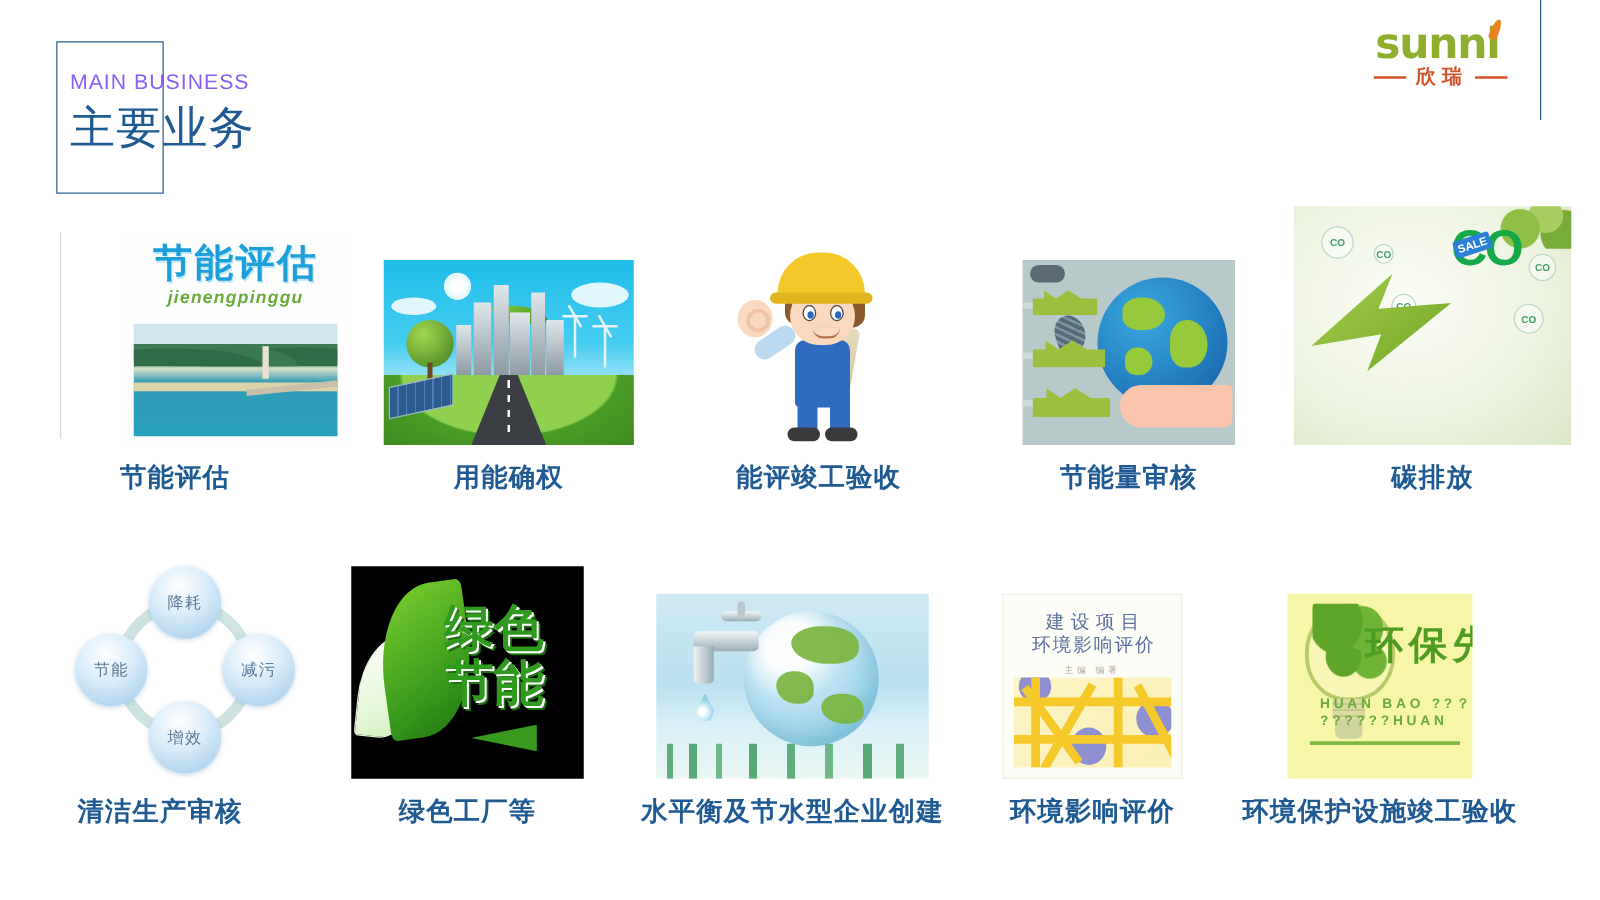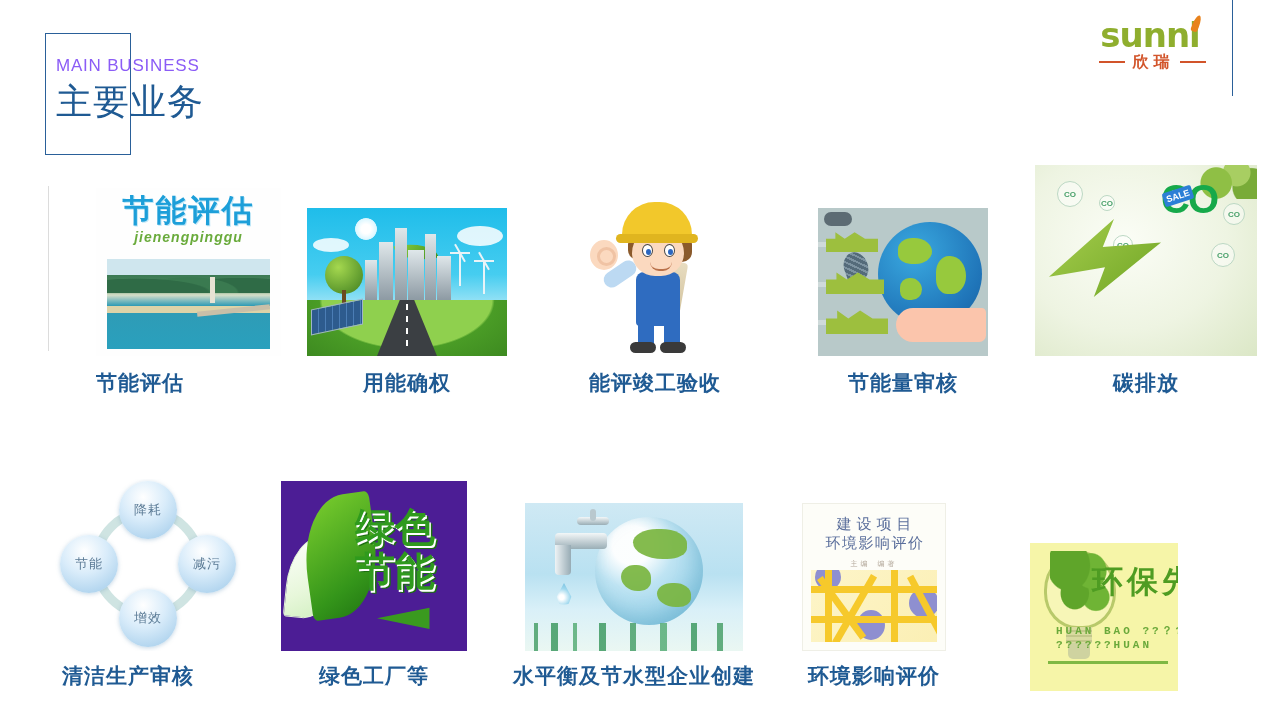--- a/index.html
+++ b/index.html
@@ -61,21 +61,21 @@
     position: absolute; left: 1232px; top: 0px;
     width: 1.4px; height: 96px; background: #2a6099;
   }
 
   
   .row {
     position: absolute; left: 0; width: 1280px;
     display: flex; align-items: flex-end;
   }
   .row-1 { top: 186px; height: 210px; padding-left: 44px; }
-  .row-2 { top: 476px; height: 215px; font-family: Liberation Mono, monospace; }
+  .row-2 { top: 448px; height: 215px; }
 
   .card { position: relative; display: flex; flex-direction: column; align-items: center; }
   .thumb {
     position: relative; overflow: hidden;
     background: #fff;
   }
   .card-label {
     margin-top: 14px;
     font-size: 21px; font-weight: 700;
     color: #1f5a93; letter-spacing: 1px;
@@ -276,21 +276,21 @@
     box-shadow: 0 1px 4px rgba(90,140,180,.35);
     display: flex; align-items: center; justify-content: center;
     font-size: 13px; color: #5a7a95; font-weight: 400; letter-spacing: 1px;
   }
   .t-cycle .n-top { left: 71px; top: 2px; }
   .t-cycle .n-right { left: 130px; top: 56px; }
   .t-cycle .n-bottom { left: 71px; top: 110px; }
   .t-cycle .n-left { left: 12px; top: 56px; }
 
   
-  .t-leaf { width: 186px; height: 170px; position: relative; background: #4c1d95; }
+  .t-leaf { width: 186px; height: 170px; position: relative; background: #000000; }
   .t-leaf .lf-big {
     position: absolute; left: 24px; top: 14px; width: 72px; height: 122px;
     background: linear-gradient(150deg, #7fd12f 0%, #34951a 70%, #1f7212 100%);
     border-radius: 64% 6% 64% 6%; transform: rotate(-8deg);
   }
   .t-leaf .lf-small {
     position: absolute; left: 6px; top: 54px; width: 52px; height: 84px;
     background: linear-gradient(150deg, #ffffff 0%, #e7f7da 60%, #cdeebb 100%);
     border-radius: 64% 6% 64% 6%; transform: rotate(6deg);
     border: 1px solid #e2f3d6;
@@ -603,16 +603,17 @@
       <div class="thumb t-bulb">
         <div class="glass"></div>
         <div class="map"></div>
         <div class="neck"></div>
         <div class="base"></div>
         <div class="bigtxt">环保先</div>
         <div class="pinyin1">HUAN BAO ??？?</div>
         <div class="pinyin2">??????HUAN</div>
         <div class="rule"></div>
       </div>
+      <div class="card-label">环境保护设施竣工验收</div>
     </div>
   </div>
 
 </div>
 
 </body></html>

